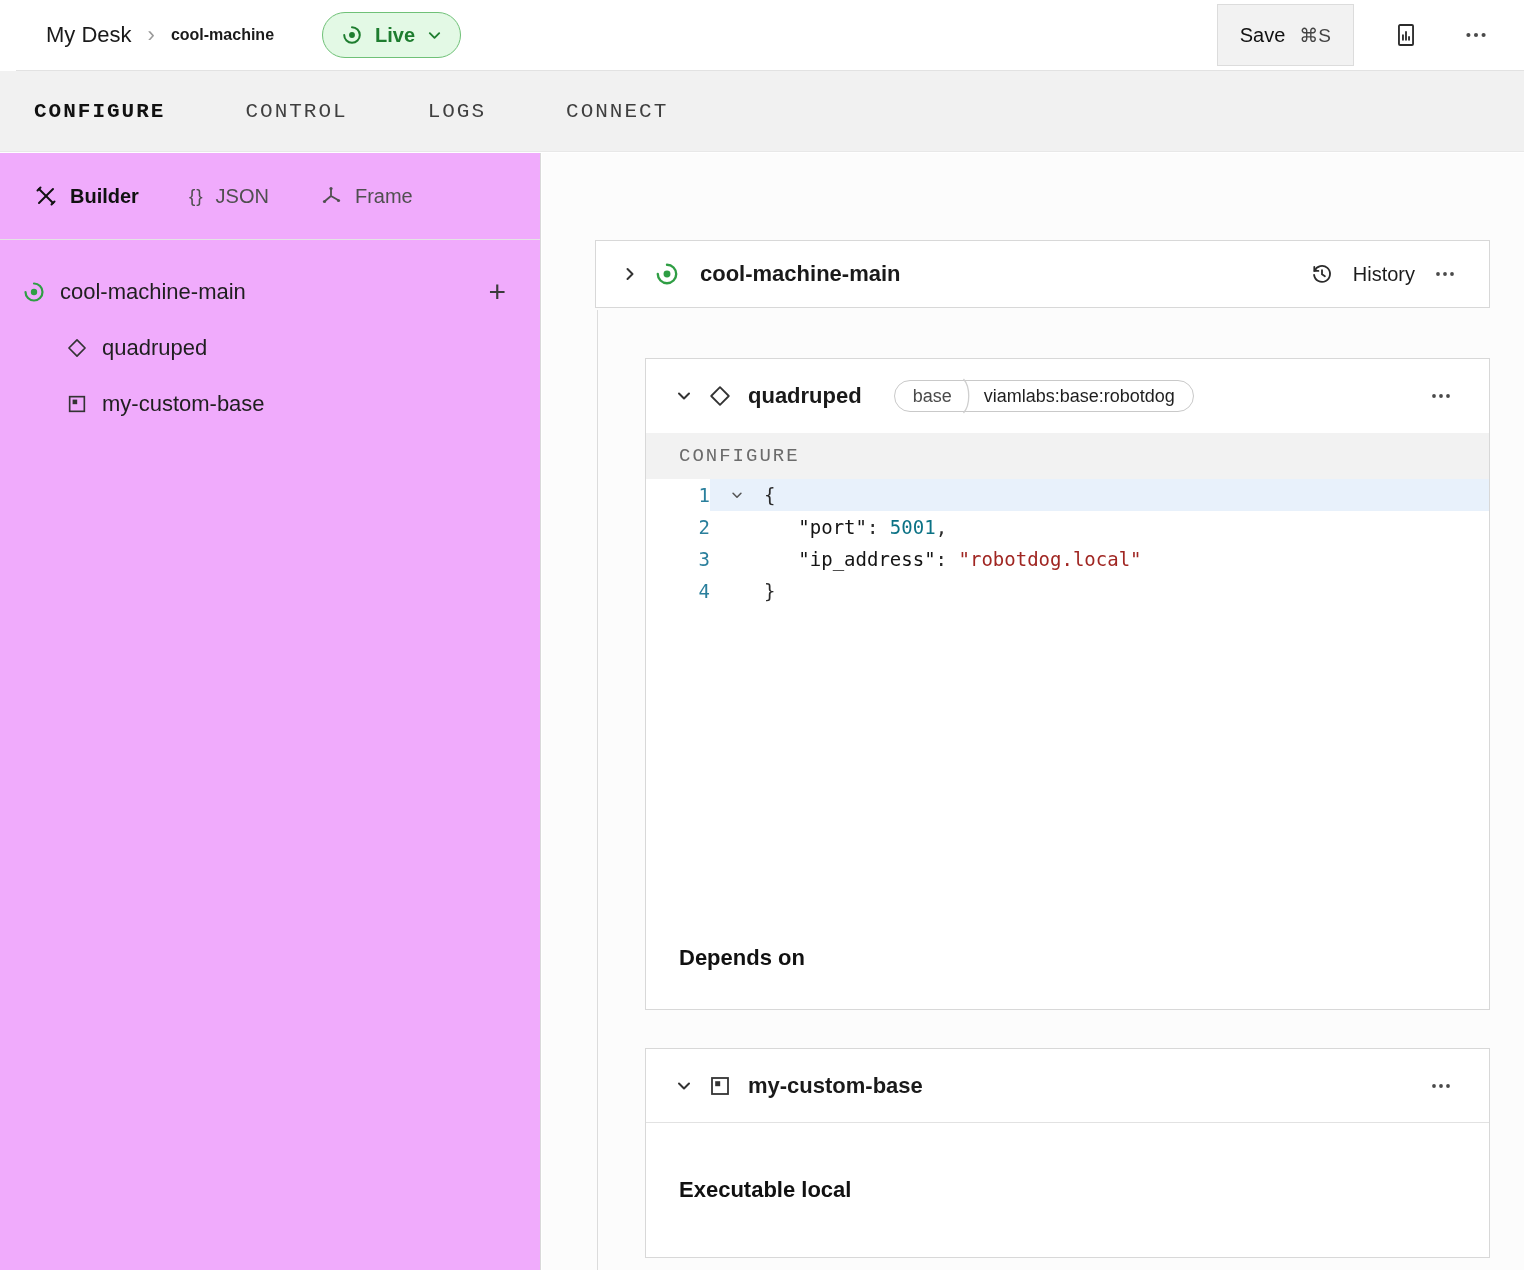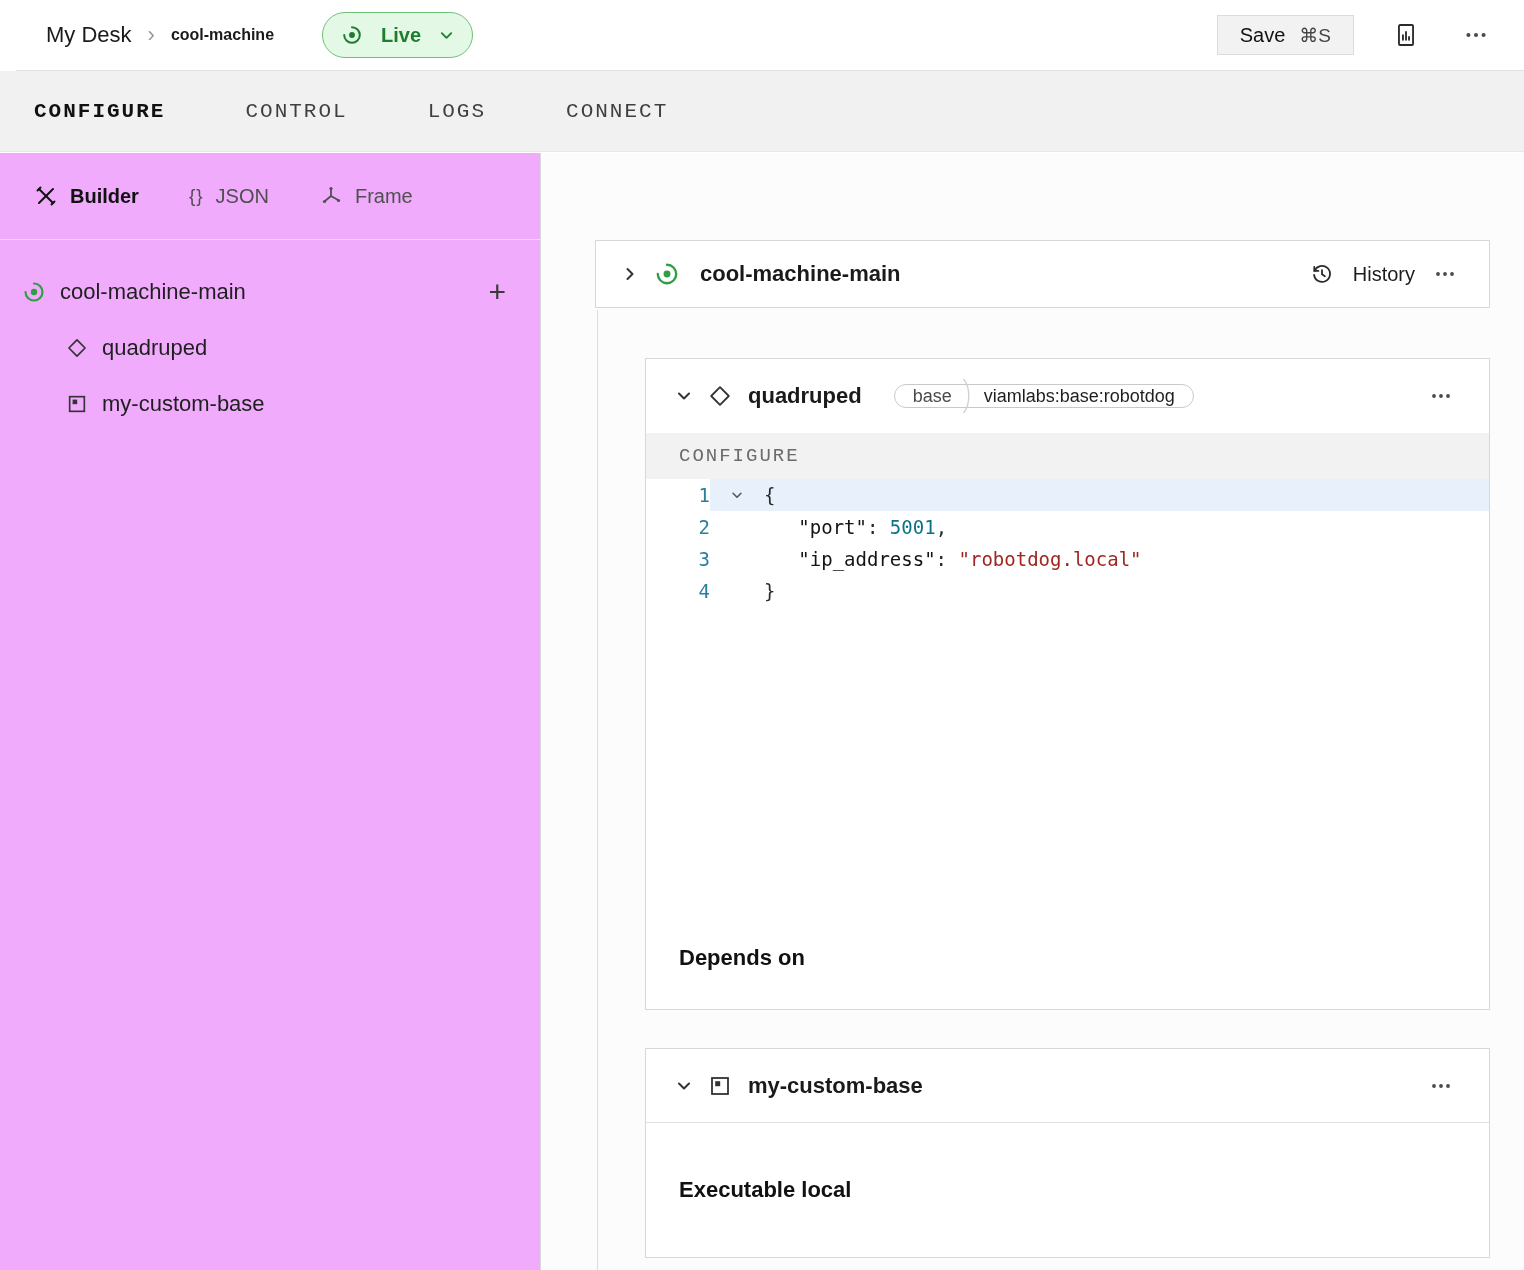--- a/index.html
+++ b/index.html
@@ -6,25 +6,25 @@
   html,body { background:#ffffff; }
   body { font-family:"Liberation Sans", sans-serif; color:#1a1a1a; }
   .page { position:relative; width:1524px; height:1270px; overflow:hidden; background:#ffffff; }
 
   
   .topbar { position:absolute; top:0; left:16px; right:0; height:71px; background:#fff;
             border-bottom:1px solid #e2e2e2; display:flex; align-items:center; padding:0 30px; }
   .crumb-root { font-size:22px; color:#1a1a1a; cursor:pointer; }
   .crumb-sep { font-size:22px; color:#9a9a9a; margin:0 16px; }
   .crumb-current { font-size:16px; font-weight:700; }
-  .live-pill { margin-left:48px; display:flex; align-items:center; gap:18px; height:46px; padding:4px 18px;
+  .live-pill { margin-left:48px; display:flex; align-items:center; gap:12px; height:46px; padding:4px 18px;
                border-radius:23px; background:#e3f9e5; border:1.5px solid #6fc177; color:#1e7d2f; cursor:pointer; }
   .live-label { font-size:20px; font-weight:600; }
   .top-actions { margin-left:auto; display:flex; align-items:center; gap:34px; }
-  .save-btn { display:flex; align-items:center; height:40px; padding:0 22px; background:#f2f2f2;
+  .save-btn { display:flex; align-items:center; height:62px; padding:0 22px; background:#f2f2f2;
               border:1px solid #dcdcdc; font-size:20px; gap:14px; cursor:pointer; color:#111; }
   .save-shortcut { color:#444; font-size:19px; }
   .icon-btn { width:36px; height:36px; display:flex; align-items:center; justify-content:center; cursor:pointer; }
 
   
   .tabbar { position:absolute; top:71px; left:0; right:0; height:81px; background:#f1f1f1;
             display:flex; align-items:center; gap:80px; padding:0 34px;
             font-family:"Liberation Mono", monospace; border-bottom:1px solid #e8e8e8; }
   .tab { font-size:21px; letter-spacing:2px; color:#3f3f3f; cursor:pointer; }
   .tab.active { font-weight:700; color:#111; }
@@ -53,21 +53,21 @@
            padding:0 26px; gap:16px; }
   .card1-title { font-size:22px; font-weight:700; margin-left:4px; }
   .card1-right { margin-left:auto; display:flex; align-items:center; gap:12px; }
   .history-btn { display:flex; align-items:center; gap:19px; cursor:pointer; }
   .history-label { font-size:20px; color:#1c1c1c; }
 
   .card2 { left:103px; top:205px; width:845px; height:652px; display:flex; flex-direction:column; }
   .card-header { height:74px; flex:0 0 74px; display:flex; align-items:center; padding:0 30px; gap:16px; }
   .card-title { font-size:22px; font-weight:700; }
   .hdr-right { margin-left:auto; }
-  .badge { margin-left:16px; display:flex; align-items:center; height:24px; border:1px solid #c9c9c9;
+  .badge { margin-left:16px; display:flex; align-items:center; height:32px; border:1px solid #c9c9c9;
            border-radius:20px; padding:0 18px; background:#fff; }
   .badge-cat { font-size:18px; color:#4a4a4a; padding-right:10px; }
   .badge-model { font-size:18px; color:#1f1f1f; padding-left:10px; }
 
   .configure-bar { height:46px; flex:0 0 46px; background:#f2f2f2; display:flex; align-items:center;
                    padding:0 33px; font-family:"Liberation Mono", monospace; font-size:19px;
                    letter-spacing:2px; color:#6b6b6b; }
 
   .editor { flex:1; overflow:hidden; background:#fff; }
   .code-line { display:flex; height:32px; align-items:stretch;

